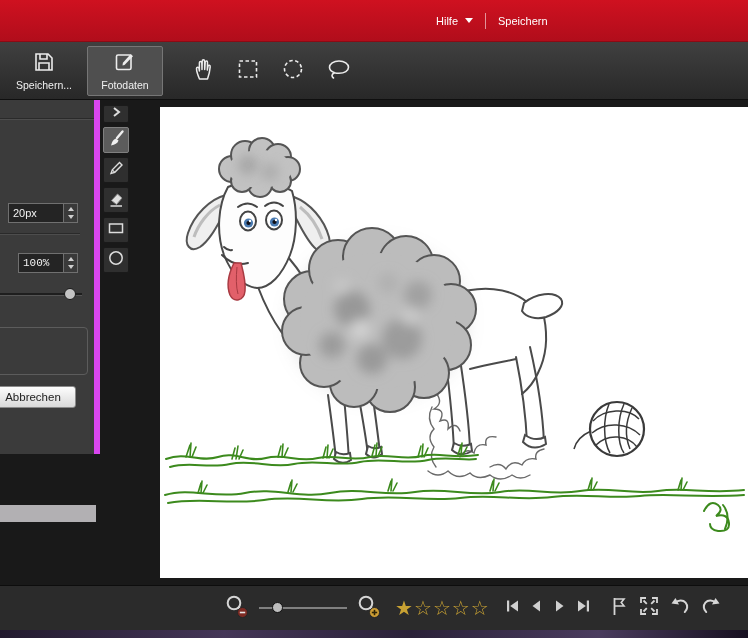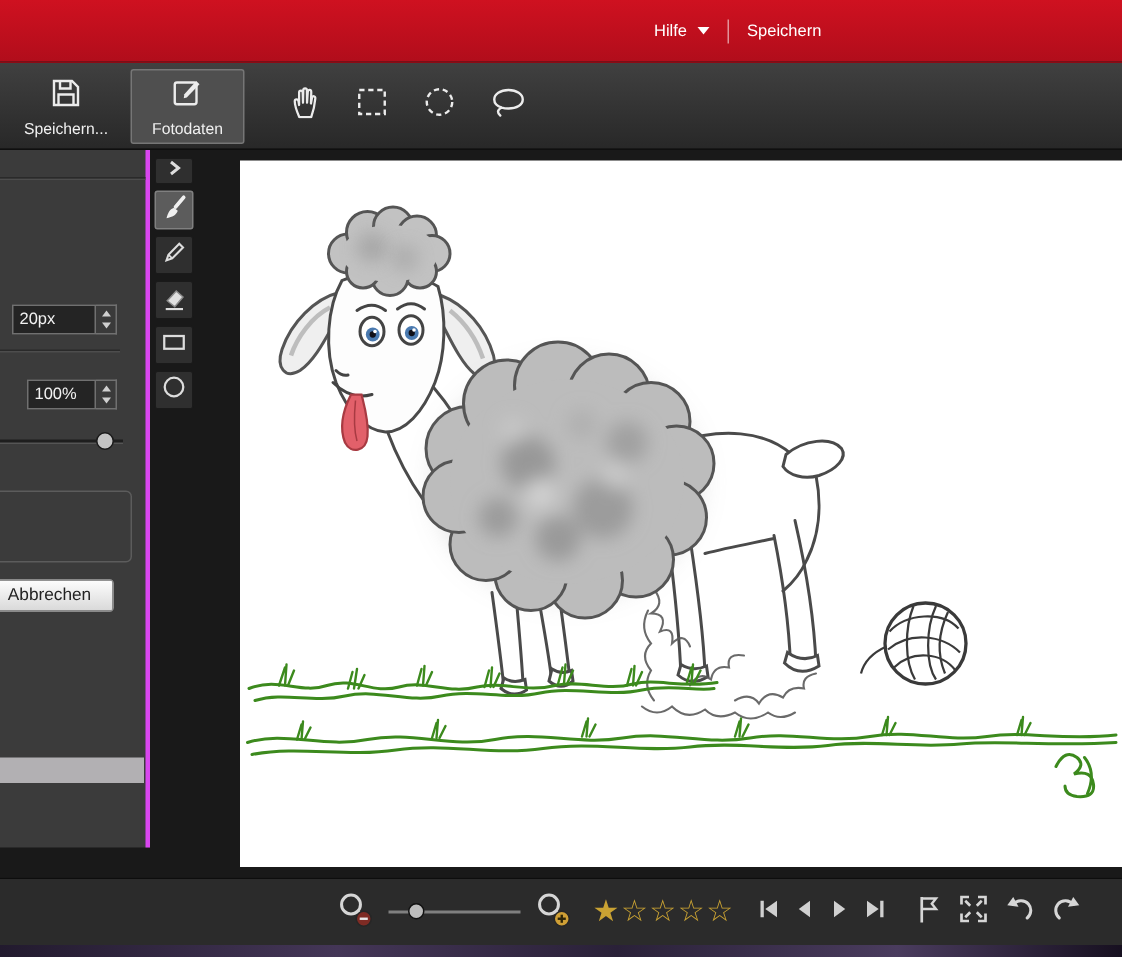--- a/index.html
+++ b/index.html
@@ -20,21 +20,21 @@
              display:flex; align-items:center; padding-left:6px; }
   .tb-btn { width:76px; height:50px; display:flex; flex-direction:column; align-items:center; justify-content:center;
             gap:3px; color:#f0f0f0; font-size:10.5px; border:1px solid transparent; border-radius:2px; margin-right:5px; cursor:pointer; }
   .tb-btn.selected { background:#4f4f4f; border-color:#767676; }
   .tb-btn.disabled { color:#7d7d7d; background:#323232; border-color:#3c3c3c; }
   .tb-tools { display:flex; align-items:center; gap:23px; margin-left:24px; }
   .tb-tool { cursor:pointer; display:flex; align-items:center; }
 
   
   .main { position:relative; height:485px; background:#191919; }
-  .left-panel { position:absolute; left:0; top:0; width:100px; height:465px; background:#3b3b3b; border-right:3px solid #d946ef; }
+  .left-panel { position:absolute; left:0; top:0; width:100px; height:354px; background:#3b3b3b; border-right:6px solid #d946ef; }
   .hline { position:absolute; left:0; height:1px; background:#2a2a2a; box-shadow:0 1px 0 #4d4d4d; }
   .spin-row { position:absolute; display:flex; }
   .spin-input { height:20px; background:#242424; border:1px solid #707070; color:#f2f2f2; font-size:11px;
                 font-family:"Liberation Sans","DejaVu Sans",sans-serif; padding:0 4px; }
   .spin-arrows { width:14px; height:20px; background:#3a3a3a; border:1px solid #707070; border-left:none;
                  display:flex; flex-direction:column; align-items:center; justify-content:space-evenly; cursor:pointer; }
   .arr-up { width:0;height:0;border-left:3px solid transparent;border-right:3px solid transparent;border-bottom:4px solid #cfcfcf; }
   .arr-dn { width:0;height:0;border-left:3px solid transparent;border-right:3px solid transparent;border-top:4px solid #cfcfcf; }
   .panel-slider { position:absolute; height:12px; cursor:pointer; }
   .panel-slider .track { position:absolute; top:5px; left:0; right:0; height:2px; background:#1e1e1e; box-shadow:0 1px 0 #555; }
@@ -147,21 +147,21 @@
         <input class="spin-input" style="width: 56px;" readonly="" value="20px">
         <span class="spin-arrows">
           <span class="arr-up"></span>
           <span class="arr-dn"></span>
         </span>
       </div>
 
       <div class="hline" style="top:133px; width:80px;"></div>
 
       <div class="spin-row" style="top:153px; left:18px;">
-        <input class="spin-input" style="width: 46px;" readonly="" value="100%">
+        <input class="spin-input" style="width: 46px; font-family: Liberation Mono, monospace;" readonly="" value="100%">
         <span class="spin-arrows">
           <span class="arr-up"></span>
           <span class="arr-dn"></span>
         </span>
       </div>
 
       <div class="panel-slider" style="top:188px; left:0; width:82px;">
         <div class="track"></div>
         <div class="knob" style="left:64px;"></div>
       </div>

